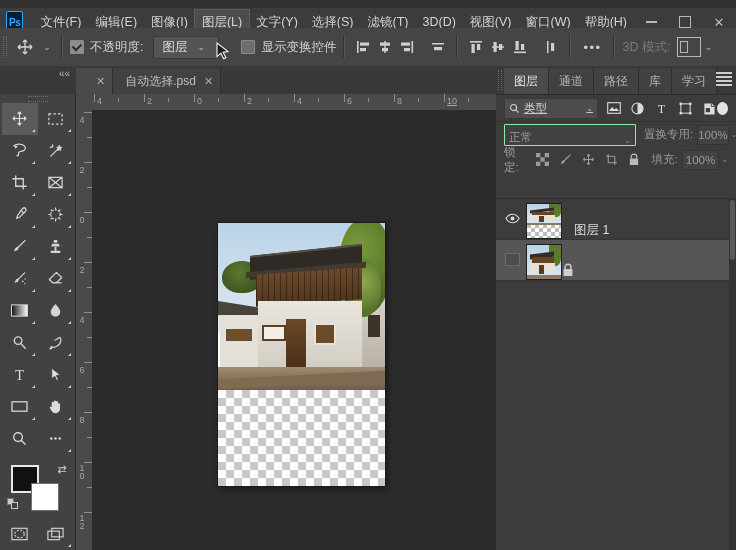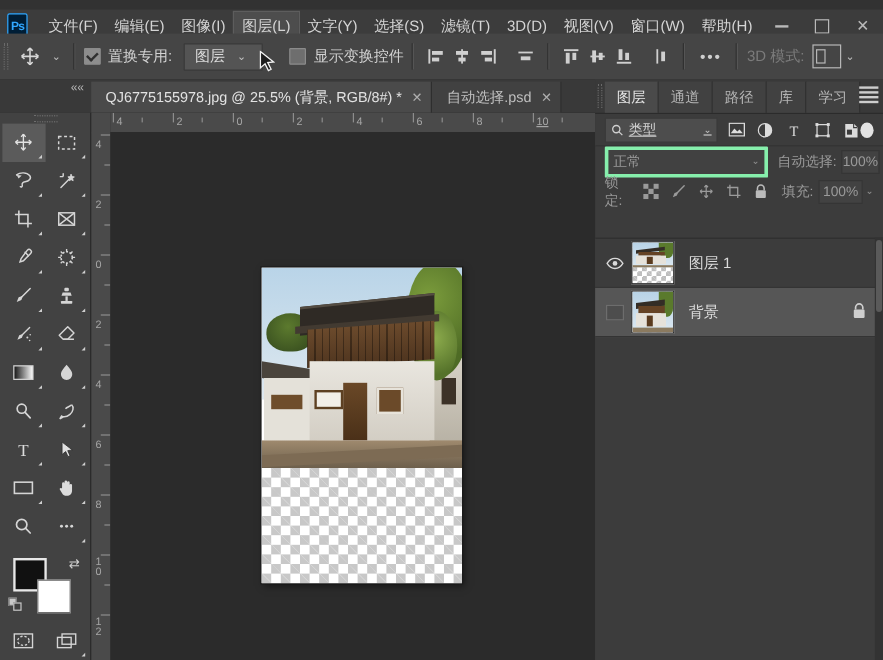--- a/index.html
+++ b/index.html
@@ -177,36 +177,36 @@
   .filter-select{
     height:19px;flex:0 0 84px;background:#4d4d4d;border:1px solid #3a3a3a;border-radius:1px;
     display:flex;align-items:center;padding:0 4px;color:#d2d2d2;font-size:11.5px;
   }
   .filter-select .ch{margin-left:auto;font-size:8px;color:#bbb;}
   .filter-icons{display:flex;align-items:center;margin-left:8px;gap:9px;}
   .fi{width:15px;height:15px;display:flex;align-items:center;justify-content:center;}
   .filter-toggle{margin-left:auto;width:13px;height:13px;border-radius:50%;background:#e3e3e3;}
   .blend-row{height:25px;display:flex;align-items:center;padding:0 8px;}
   .blend-select{
-    flex:0 0 122px;height:20px;background:#414141;border:3px solid #86efac;border-radius:1px;
-    display:flex;align-items:center;padding:0 4px;color:#9a9a9a;font-size:11.5px;
+    flex:0 0 122px;height:20px;background:#414141;border:1px solid #86efac;border-radius:1px;
+    display:flex;align-items:flex-end;padding:0 4px;color:#9a9a9a;font-size:11.5px;
   }
   .blend-select .ch{margin-left:auto;font-size:8px;color:#8b8b8b;}
   .op-label{margin-left:8px;color:#9a9a9a;font-size:11.5px;white-space:nowrap;}
   .op-value{
     margin-left:4px;width:38px;height:18px;background:#424242;border:1px solid #353535;
     display:flex;align-items:center;justify-content:center;color:#9a9a9a;font-size:11.5px;
   }
   .op-ch{margin-left:2px;color:#8b8b8b;font-size:8px;}
   .lock-row{height:25px;display:flex;align-items:center;padding:0 8px;}
   .lock-label{color:#9a9a9a;font-size:11.5px;}
   .lock-icons{display:flex;align-items:center;gap:8px;margin-left:6px;}
   .li{width:15px;height:15px;display:flex;align-items:center;justify-content:center;}
   .layers-list{position:absolute;left:0;right:0;top:132px;bottom:0;background:#3c3c3c;border-top:1px solid #2f2f2f;}
-  .layer-row{height:41px;display:flex;align-items:center;border-bottom:1px solid #343434;padding-left:4px;box-sizing:border-box;}
+  .layer-row{height:41px;display:flex;align-items:flex-end;border-bottom:1px solid #343434;padding-left:4px;box-sizing:border-box;}
   .layer-row.selected{background:#565656;}
   .eye-cell{width:24px;height:41px;display:flex;align-items:center;justify-content:center;}
   .thumb{width:34px;height:34px;border:1px solid #1f1f1f;position:relative;overflow:hidden;flex:0 0 34px;margin-left:2px;
     background-image:
       linear-gradient(45deg,#bdbdbd 25%,transparent 25%,transparent 75%,#bdbdbd 75%),
       linear-gradient(45deg,#bdbdbd 25%,transparent 25%,transparent 75%,#bdbdbd 75%);
     background-size:8px 8px;background-position:0 0,4px 4px;background-color:#fff;}
   .thumb .mini{position:absolute;left:0;top:0;width:100%;height:62%;overflow:hidden;}
   .thumb.full .mini{height:100%;}
   .mini-sky{position:absolute;inset:0;background:linear-gradient(180deg,#b8d3e7,#dce8f0);}
@@ -268,21 +268,21 @@
           <g fill="none" stroke="#d8d8d8" stroke-width="1.3">
         <path d="M9 2v14M2 9h14"></path>
             <path d="M9 2l-2.2 2.4M9 2l2.2 2.4M9 16l-2.2-2.4M9 16l2.2-2.4M2 9l2.4-2.2M2 9l2.4 2.2M16 9l-2.4-2.2M16 9l-2.4 2.2"></path>
       </g>
         </svg>
     </div>
     <div class="chev">⌄</div>
     <div class="vsep"></div>
     <div style="display:flex;align-items:center;">
       <span class="cb checked"></span>
-      <span class="cb-label">置换专用:</span>
+      <span class="cb-label">不透明度:</span>
     </div>
     <div class="opt-select">
       <span>图层</span>
       <span class="ch">⌄</span>
     </div>
     <div style="display:flex;align-items:center;margin-left:22px;">
       <span class="cb"></span>
       <span class="cb-label">显示变换控件</span>
     </div>
     <div class="vsep"></div>
@@ -364,21 +364,20 @@
     <span class="label-3d">3D 模式:</span>
     <div class="mode3d-btn">
         <i></i>
       </div>
     <div class="chev">⌄</div>
   </div>
 
   <div class="tabbar">
     <div class="collapse-arrows">««</div>
     <div class="tab active">
-      <span>QJ6775155978.jpg @ 25.5% (背景, RGB/8#) *</span>
       <span class="x">✕</span>
     </div>
     <div class="tab">
       <span>自动选择.psd</span>
       <span class="x">✕</span>
     </div>
     <div class="tab-overflow">»</div>
   </div>
 
   <div class="toolbar">
@@ -775,21 +774,21 @@
         </span>
       </div>
       <span class="filter-toggle"></span>
     </div>
 
     <div class="blend-row">
       <div class="blend-select">
         <span>正常</span>
         <span class="ch">⌄</span>
       </div>
-      <span class="op-label">自动选择:</span>
+      <span class="op-label">置换专用:</span>
       <span class="op-value">100%</span>
       <span class="op-ch">⌄</span>
     </div>
 
     <div class="lock-row">
       <span class="lock-label">锁定:</span>
       <span class="lock-icons">
         <span class="li">
           <svg width="13" height="13" viewBox="0 0 12 12">
               <g fill="#9a9a9a">
@@ -876,21 +875,20 @@
               <span class="mini-door"></span>
               <span class="mini-ground"></span>
           </div>
           <span class="sel-brackets">
               <i class="tl"></i>
               <i class="tr"></i>
               <i class="bl"></i>
               <i class="br"></i>
             </span>
         </div>
-        <span class="layer-name">背景</span>
         <span class="layer-lock">
           <svg width="12" height="14" viewBox="0 0 12 14">
               <path d="M3 6V4.3a3 3 0 016 0V6" fill="none" stroke="#cfcfcf" stroke-width="1.4"></path>
               <rect x="1.5" y="6" width="9" height="7" rx="1" fill="#cfcfcf"></rect>
             </svg>
         </span>
       </div>
     </div>
 
     <div class="panel-scroll">

